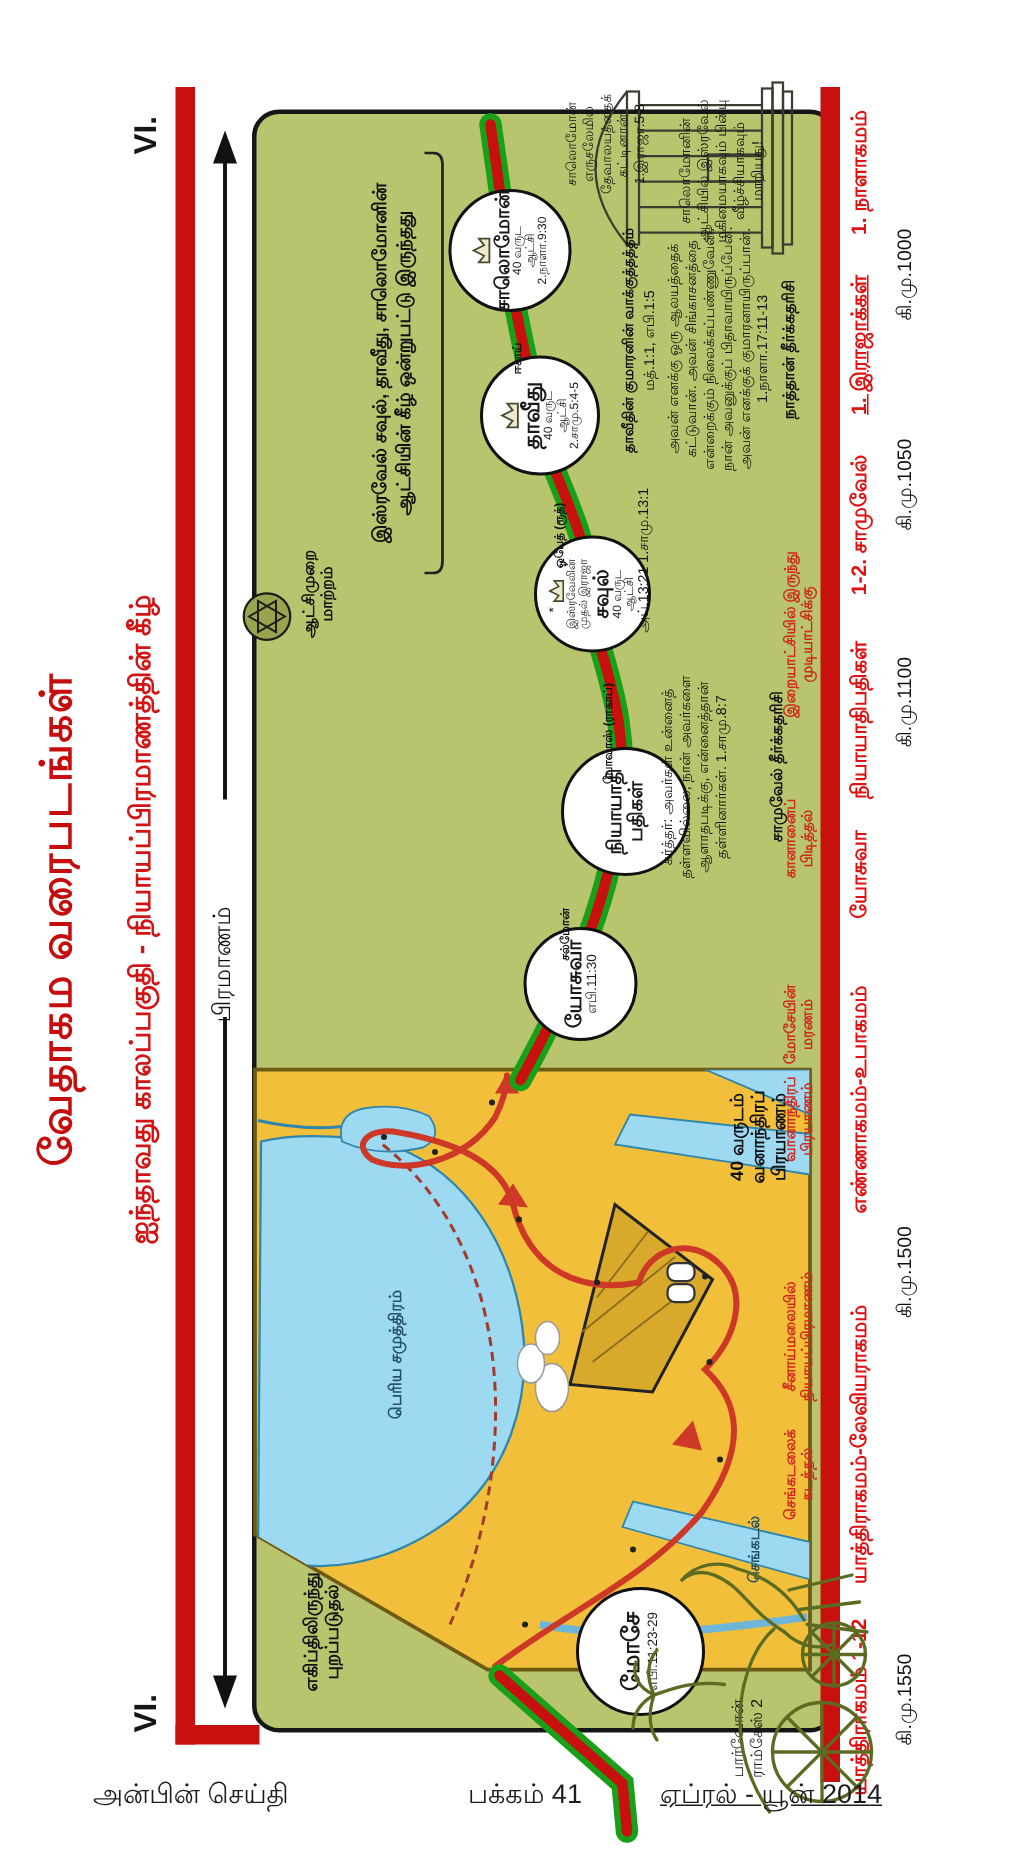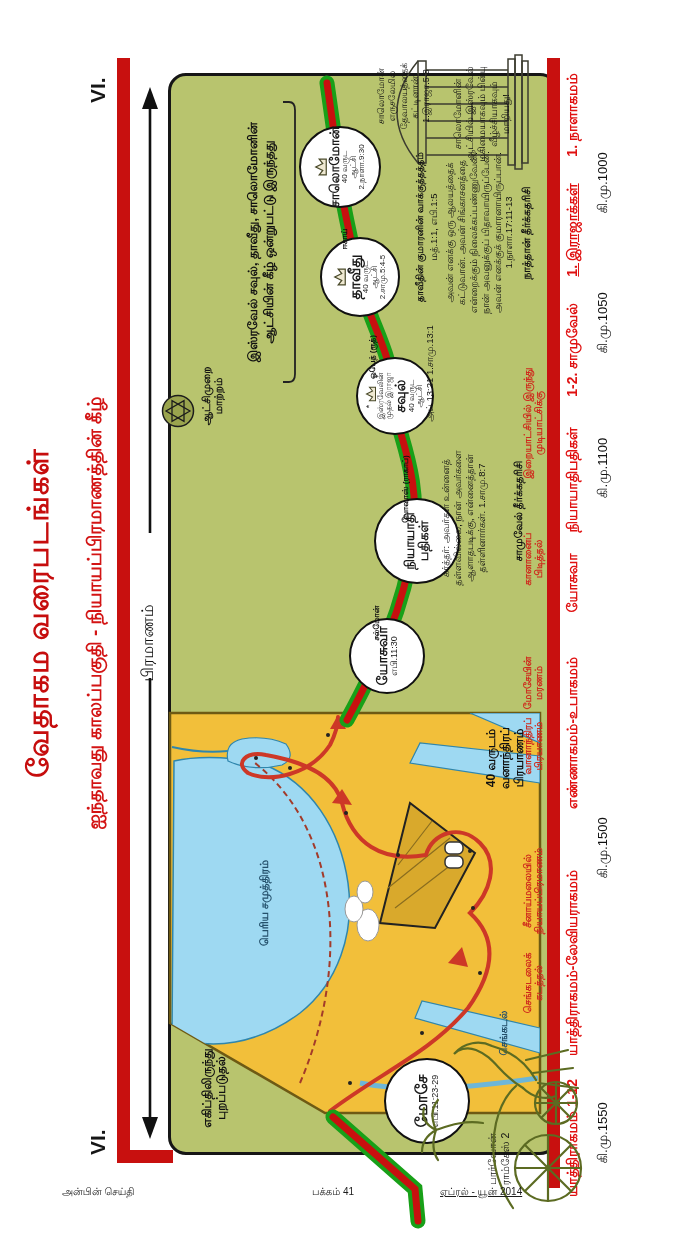--- a/index.html
+++ b/index.html
@@ -19,21 +19,21 @@
           display:flex;flex-direction:column;align-items:center;justify-content:center;line-height:1.05;text-align:center;}
   .cname{font-weight:bold;font-size:14px;}
   .csub{font-size:8px;}
   .book{top:544px;font-size:14px;font-weight:bold;color:#e01111;white-space:nowrap;transform:translateX(-50%);z-index:5;}
   .evt{top:502px;font-size:10px;font-weight:bold;color:#cf2a1d;text-align:center;line-height:1.12;transform:translateX(-50%);z-index:5;}
   .date{top:575px;font-size:13px;color:#111;white-space:nowrap;transform:translateX(-50%);z-index:5;}
   .note{font-size:9.5px;line-height:1.25;text-align:center;color:#111;z-index:5;}
   .noteb{font-size:10.5px;font-weight:bold;text-align:center;color:#111;z-index:5;}
   .gen{font-size:8px;font-weight:bold;color:#111;z-index:5;transform:translateX(-50%);white-space:nowrap;}
   .maplabel{color:#24506b;font-weight:bold;z-index:5;}
-  .footer-text{top:1186px;font-size:10px;color:#1c1c1c;}
+  .footer-text{top:1186px;font-size:18px;color:#1c1c1c;}
   svg{display:block;}
 </style>
 </head>
 <body>
 
 <div class="page">
 
   <div class="stage">
 
     <div class="abs t-title">வேதாகம வரைபடங்கள்</div>

